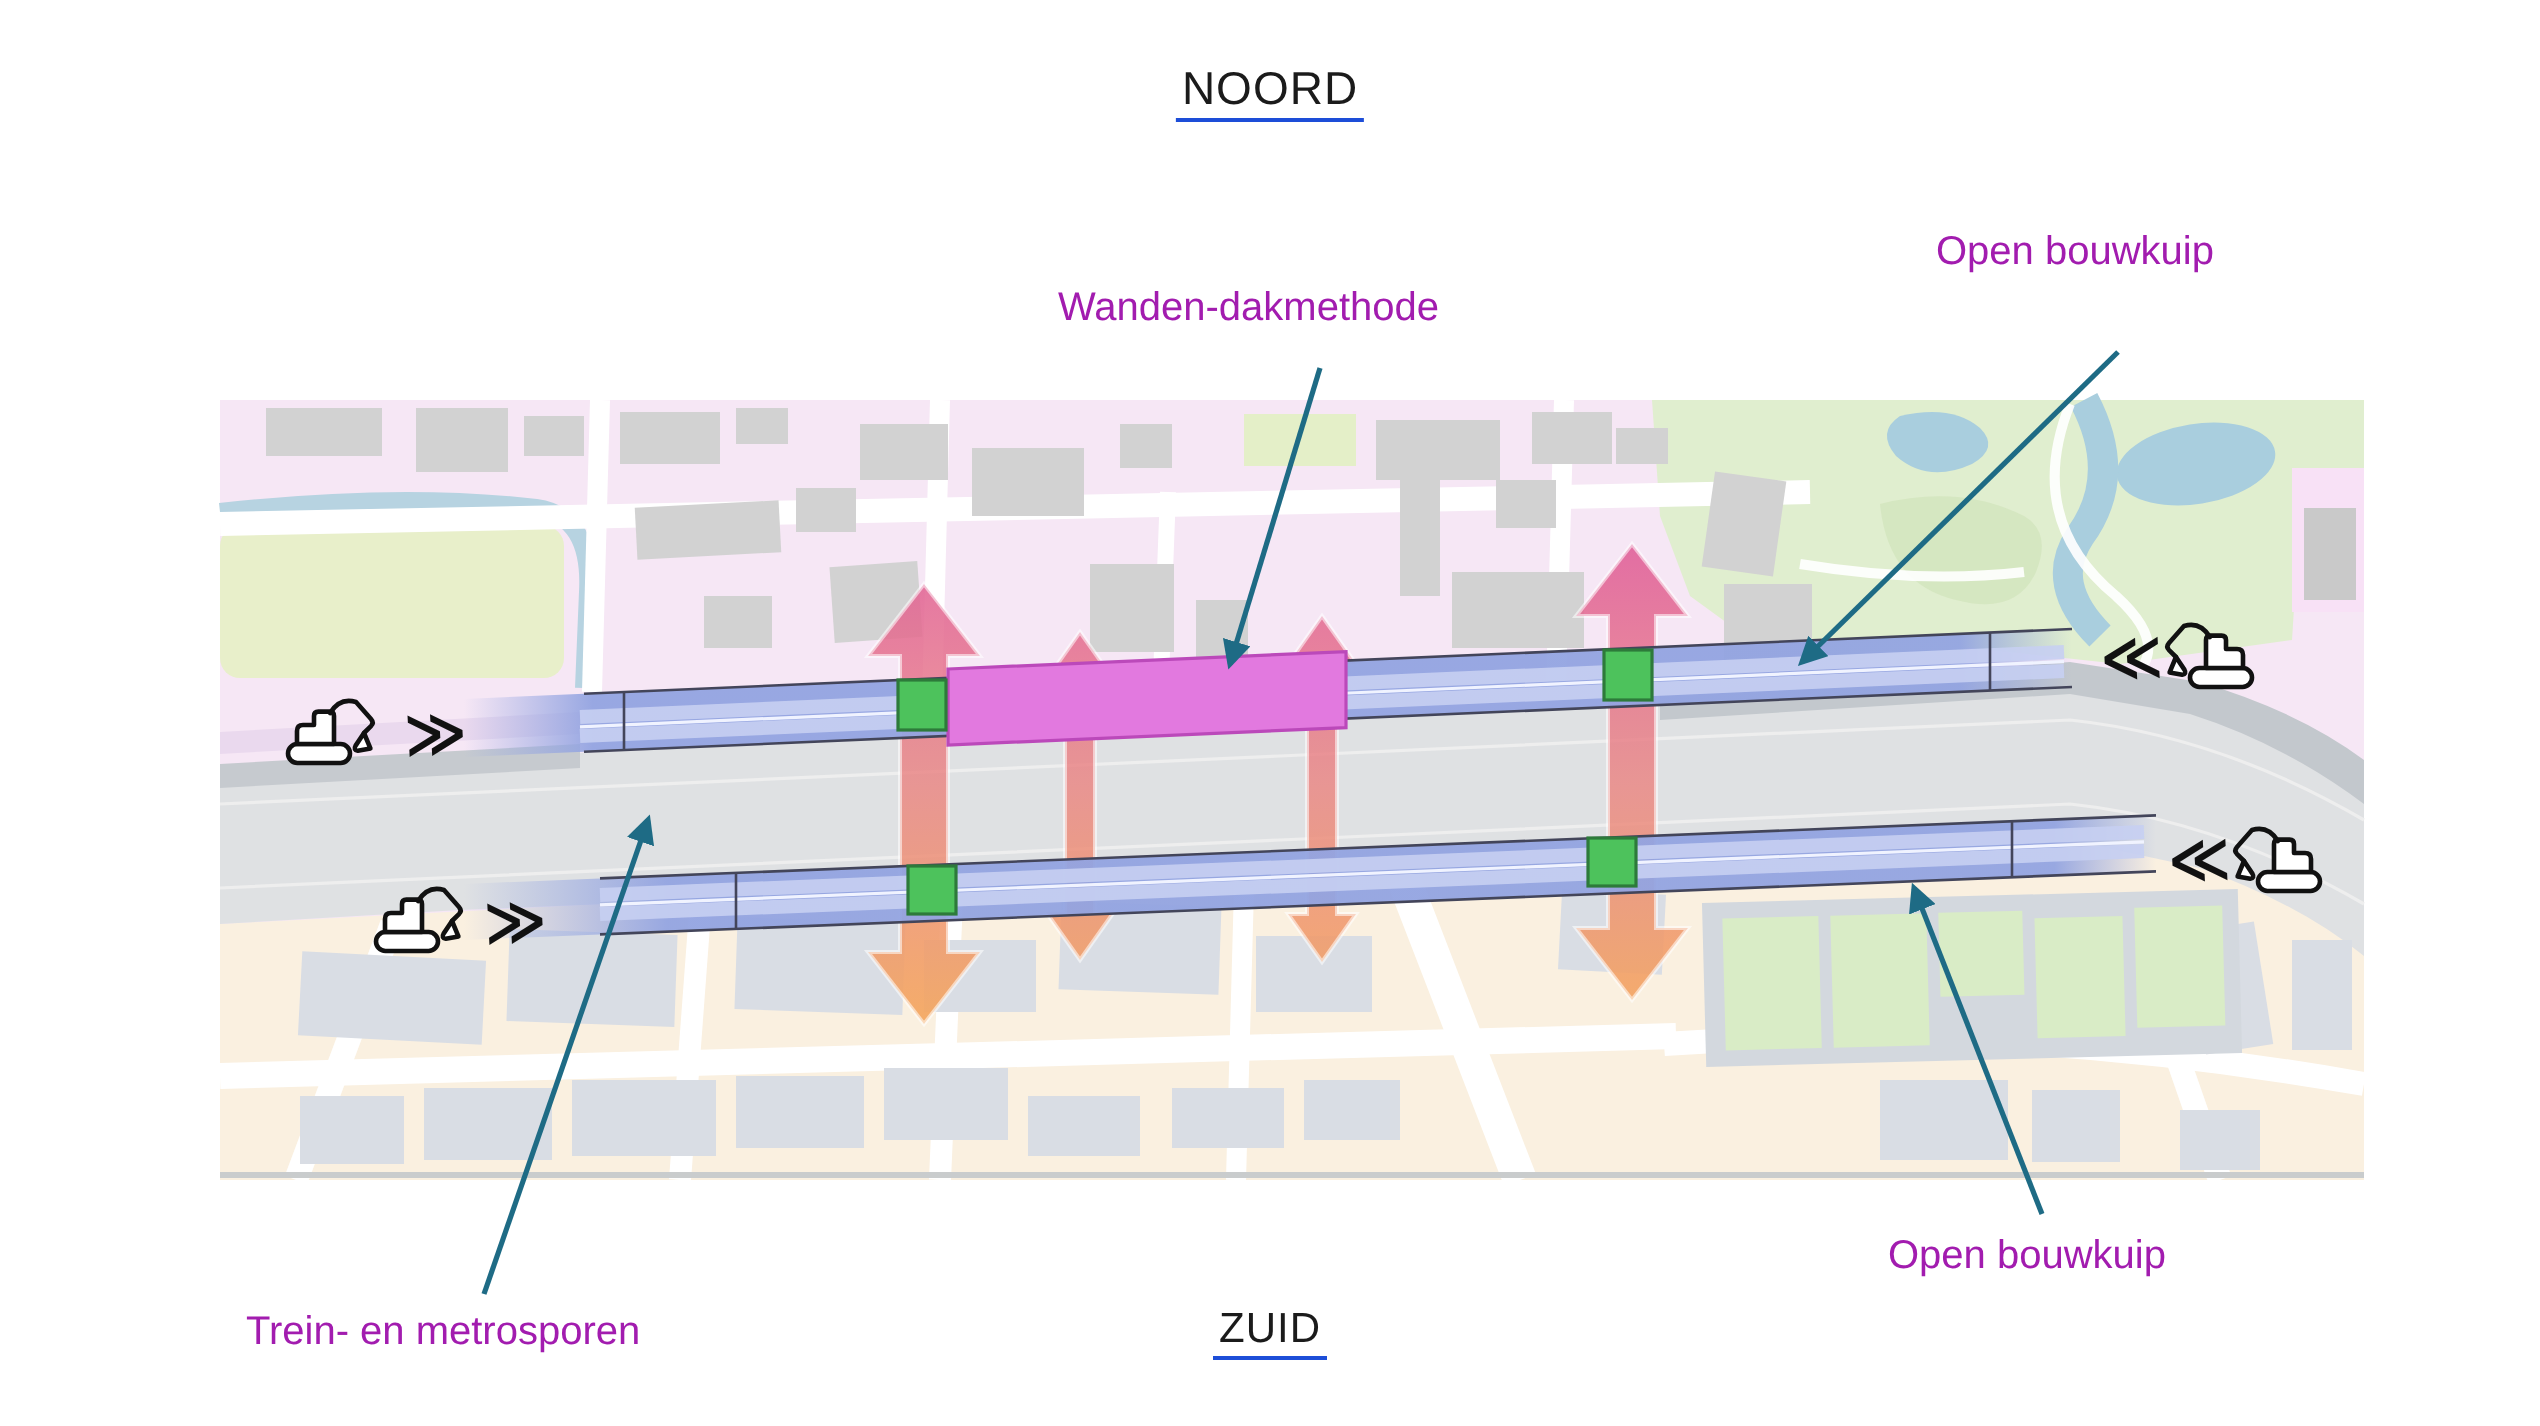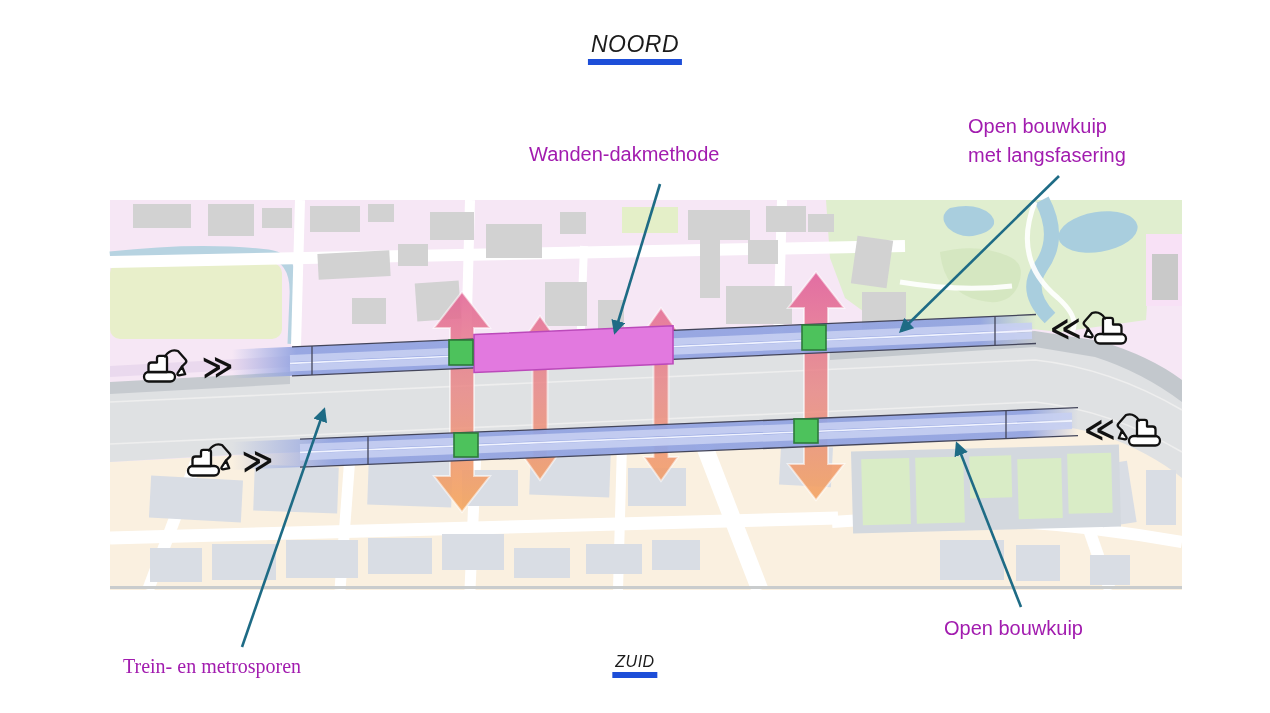--- a/index.html
+++ b/index.html
@@ -3,32 +3,32 @@
 <meta charset="utf-8">
 <style>
   html,body{margin:0;padding:0;background:#ffffff;}
   #stage{
     position:relative;width:1270px;height:713px;background:#ffffff;overflow:hidden;
     font-family:"Liberation Sans", sans-serif;color:#1b1b1b;
   }
   #map-svg{position:absolute;left:0;top:0;}
   .compass{
     position:absolute;left:50%;transform:translateX(-50%);
-    font-size:23px;letter-spacing:.5px;border-bottom:6px solid #1d4ed8;
-    padding:0 3px 1px 3px;white-space:nowrap;font-style:italic;
+    font-size:23px;letter-spacing:.5px;border-bottom:2px solid #1d4ed8;
+    padding:0 3px 1px 3px;white-space:nowrap;
   }
   #compass-north{top:31px;}
-  #compass-south{top:653px;font-size:16px;}
+  #compass-south{top:653px;font-size:21px;}
   .callout{
     position:absolute;font-size:20px;line-height:29px;white-space:nowrap;color:#a21caf;
   }
   #label-wanden{left:529px;top:140px;}
   #label-langsfasering{left:968px;top:112px;}
   #label-volle-breedte{left:944px;top:614px;}
-  #label-trein{left:123px;top:652px;font-family:Liberation Serif, serif;}
+  #label-trein{left:123px;top:652px;}
 </style>
 </head>
 <body>
 
 <div id="stage">
 
 <svg id="map-svg" width="1270" height="713" viewBox="0 0 1270 713">
   <defs>
     <linearGradient id="gradUp" x1="232" y1="0" x2="1036" y2="0" gradientUnits="userSpaceOnUse">
       <stop offset="0" stop-opacity="0" stop-color="#93a4e1"></stop>
@@ -220,21 +220,20 @@
   </g>
 </svg>
 
   <div id="compass-north" class="compass">NOORD</div>
   <div id="compass-south" class="compass">ZUID</div>
 
   <div id="label-wanden" class="callout">Wanden-dakmethode</div>
 
   <div id="label-langsfasering" class="callout">
     <div>Open bouwkuip</div>
-    <div>met langsfasering</div>
   </div>
 
   <div id="label-volle-breedte" class="callout">
     <div>Open bouwkuip</div>
   </div>
 
   <div id="label-trein" class="callout">Trein- en metrosporen</div>
 </div>
 
 </body></html>

